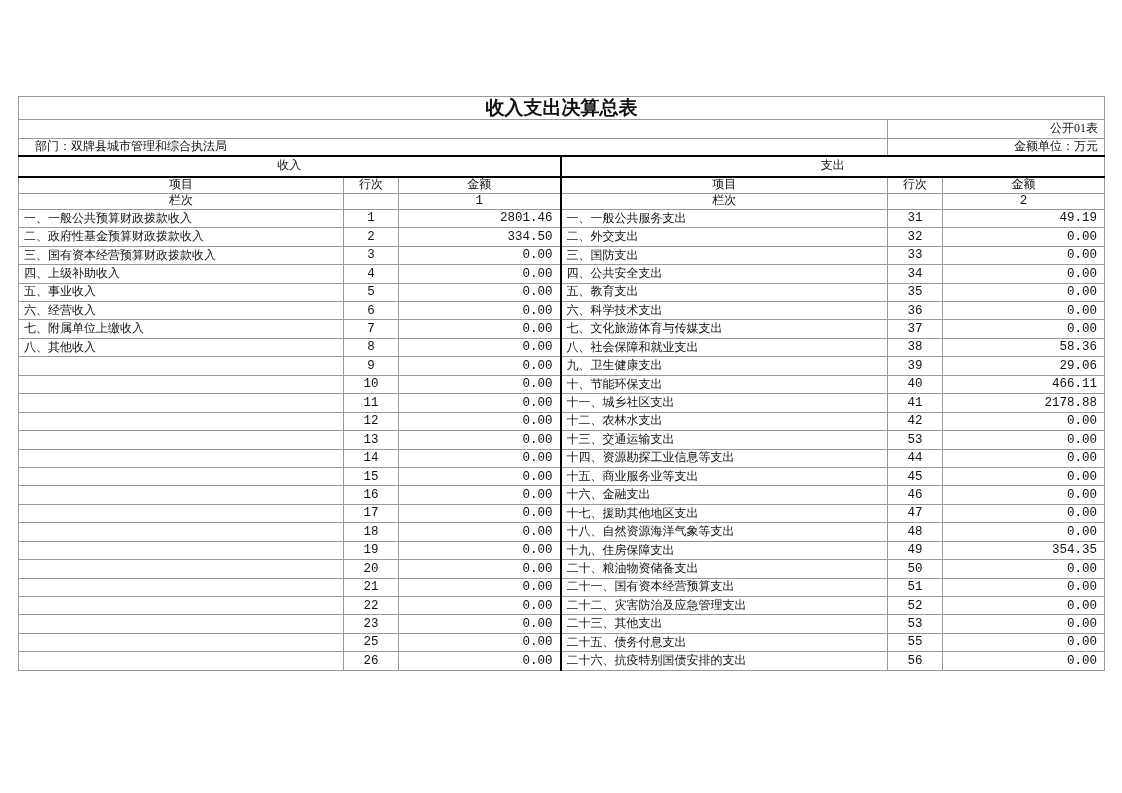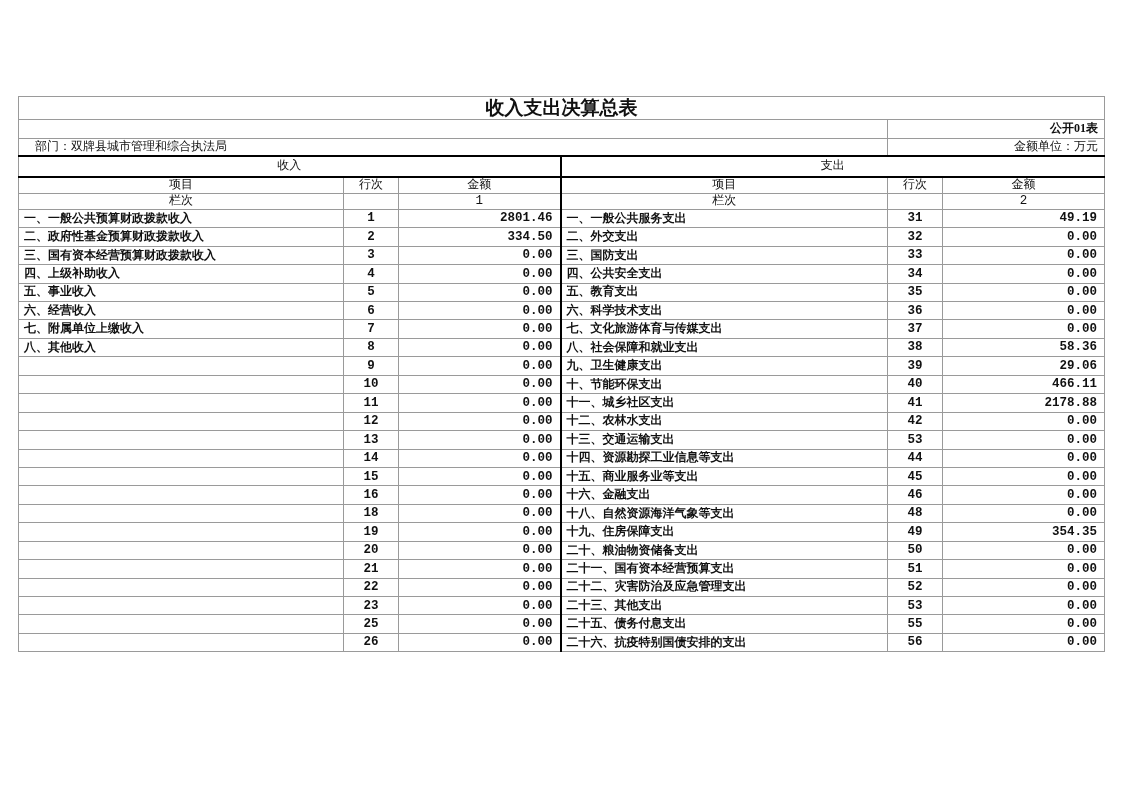--- a/index.html
+++ b/index.html
@@ -19,27 +19,27 @@
     padding:0 4px; overflow:hidden; white-space:nowrap;
     vertical-align:middle;
   }
   .r-title td { height:15px; }
   .c-title { text-align:center; font-weight:bold; font-size:19px; }
   .r-code td { height:18px; }
   .r-dept td { height:16px; border-bottom:2px solid #000; }
   .r-half td { height:19px; text-align:center; border-bottom:2px solid #000; }
   .r-cols td { height:15px; text-align:center; }
   .r-lanci td { height:15px; text-align:center; }
-  .r-data { height:18.45px;font-weight:bold; }
+  .r-data { height:18.45px; }
   .mid { border-left:2px solid #000;margin-left:36px; }
   .num { font-family:"Liberation Mono","DejaVu Sans Mono",monospace; font-size:12.5px; }
   .amount { text-align:right; padding-right:7px;border-radius:7px; }
   .rowno { text-align:center; padding:0 1px; }
   .item { text-align:left; padding-left:5px; }
-  .c-code { text-align:right; font-weight:bold; padding-right:6px; }
+  .c-code { text-align:right; font-weight:normal; padding-right:6px; }
   .c-unit { text-align:right; padding-right:6px; }
   .c-dept { text-align:left; padding-left:16px; }
 </style>
 </head>
 <body>
 
 <div class="page">
   <table class="main">
     <colgroup>
       <col style="width:325px">
@@ -206,20 +206,28 @@
         <tr class="r-data">
           <td class="item"></td>
           <td class="rowno num">16</td>
           <td class="amount num">0.00</td>
           <td class="item mid">十六、金融支出</td>
           <td class="rowno num">46</td>
           <td class="amount num">0.00</td>
         </tr>
         <tr class="r-data">
           <td class="item"></td>
+          <td class="rowno num">17</td>
+          <td class="amount num">0.00</td>
+          <td class="item mid">十七、援助其他地区支出</td>
+          <td class="rowno num">47</td>
+          <td class="amount num">0.00</td>
+        </tr>
+        <tr class="r-data">
+          <td class="item"></td>
           <td class="rowno num">18</td>
           <td class="amount num">0.00</td>
           <td class="item mid">十八、自然资源海洋气象等支出</td>
           <td class="rowno num">48</td>
           <td class="amount num">0.00</td>
         </tr>
         <tr class="r-data">
           <td class="item"></td>
           <td class="rowno num">19</td>
           <td class="amount num">0.00</td>

